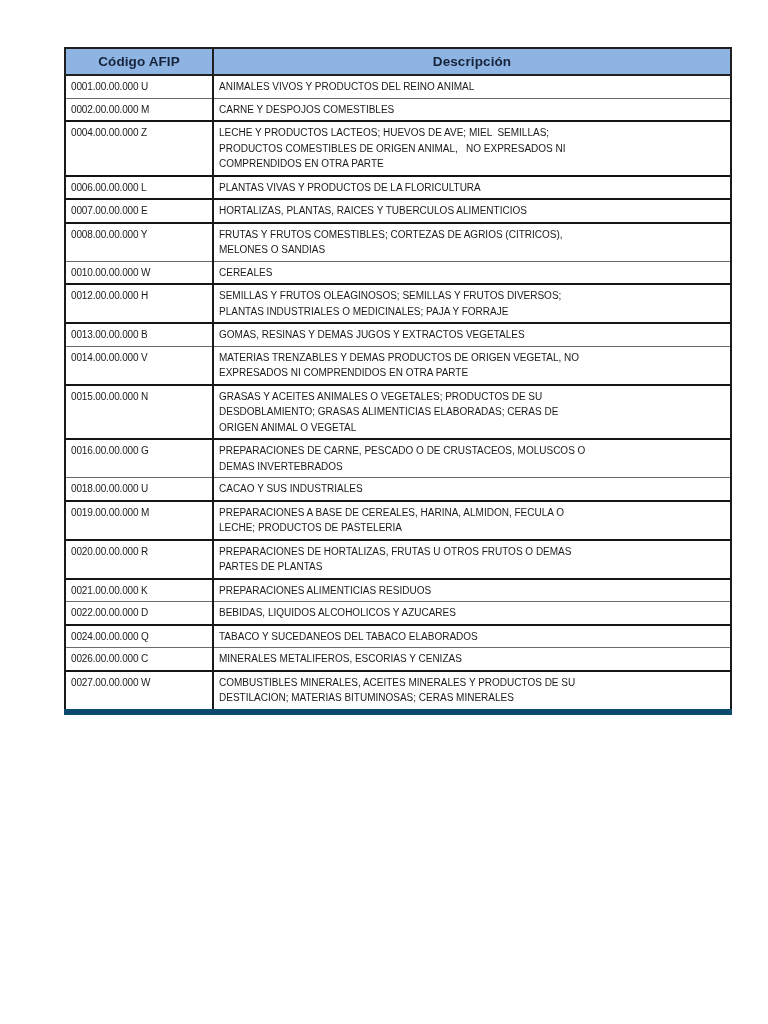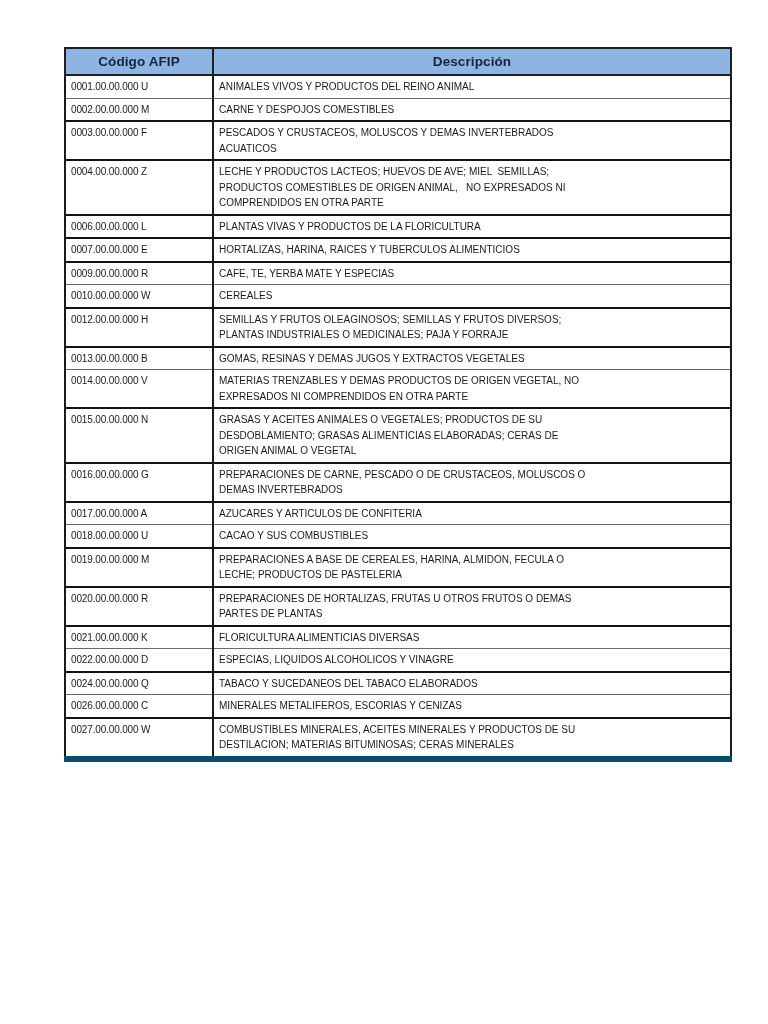--- a/index.html
+++ b/index.html
@@ -109,41 +109,37 @@
       <tbody id="table-body">
           <tr>
             <td class="code">0001.00.00.000 U</td>
             <td class="desc">ANIMALES VIVOS Y PRODUCTOS DEL REINO ANIMAL</td>
           </tr>
           <tr>
             <td class="code">0002.00.00.000 M</td>
             <td class="desc">CARNE Y DESPOJOS COMESTIBLES</td>
           </tr>
           <tr class="thick-top">
-            <td class="code">0003.00.00.000 F</td>
-            <td class="desc">PESCADOS Y CRUSTACEOS, MOLUSCOS Y DEMAS INVERTEBRADOS
-ACUATICOS</td>
-          </tr>
-          <tr class="thick-top">
             <td class="code">0004.00.00.000 Z</td>
             <td class="desc">LECHE Y PRODUCTOS LACTEOS; HUEVOS DE AVE; MIEL  SEMILLAS;
 PRODUCTOS COMESTIBLES DE ORIGEN ANIMAL,   NO EXPRESADOS NI
 COMPRENDIDOS EN OTRA PARTE</td>
           </tr>
           <tr class="thick-top">
             <td class="code">0006.00.00.000 L</td>
             <td class="desc">PLANTAS VIVAS Y PRODUCTOS DE LA FLORICULTURA</td>
           </tr>
           <tr class="thick-top">
             <td class="code">0007.00.00.000 E</td>
-            <td class="desc">HORTALIZAS, HARINA, RAICES Y TUBERCULOS ALIMENTICIOS</td>
-          </tr>
-          <tr class="thick-top">
-            <td class="code">0009.00.00.000 R</td>
-            <td class="desc">CAFE, TE, YERBA MATE Y ESPECIAS</td>
+            <td class="desc">HORTALIZAS, PLANTAS, RAICES Y TUBERCULOS ALIMENTICIOS</td>
+          </tr>
+          <tr class="thick-top">
+            <td class="code">0008.00.00.000 Y</td>
+            <td class="desc">FRUTAS Y FRUTOS COMESTIBLES; CORTEZAS DE AGRIOS (CITRICOS),
+MELONES O SANDIAS</td>
           </tr>
           <tr>
             <td class="code">0010.00.00.000 W</td>
             <td class="desc">CEREALES</td>
           </tr>
           <tr class="thick-top">
             <td class="code">0012.00.00.000 H</td>
             <td class="desc">SEMILLAS Y FRUTOS OLEAGINOSOS; SEMILLAS Y FRUTOS DIVERSOS;
 PLANTAS INDUSTRIALES O MEDICINALES; PAJA Y FORRAJE</td>
           </tr>
@@ -160,45 +156,41 @@
             <td class="code">0015.00.00.000 N</td>
             <td class="desc">GRASAS Y ACEITES ANIMALES O VEGETALES; PRODUCTOS DE SU
 DESDOBLAMIENTO; GRASAS ALIMENTICIAS ELABORADAS; CERAS DE
 ORIGEN ANIMAL O VEGETAL</td>
           </tr>
           <tr class="thick-top">
             <td class="code">0016.00.00.000 G</td>
             <td class="desc">PREPARACIONES DE CARNE, PESCADO O DE CRUSTACEOS, MOLUSCOS O
 DEMAS INVERTEBRADOS</td>
           </tr>
-          <tr class="thick-top">
-            <td class="code">0017.00.00.000 A</td>
-            <td class="desc">AZUCARES Y ARTICULOS DE CONFITERIA</td>
-          </tr>
           <tr>
             <td class="code">0018.00.00.000 U</td>
-            <td class="desc">CACAO Y SUS COMBUSTIBLES</td>
+            <td class="desc">CACAO Y SUS INDUSTRIALES</td>
           </tr>
           <tr class="thick-top">
             <td class="code">0019.00.00.000 M</td>
             <td class="desc">PREPARACIONES A BASE DE CEREALES, HARINA, ALMIDON, FECULA O
 LECHE; PRODUCTOS DE PASTELERIA</td>
           </tr>
           <tr class="thick-top">
             <td class="code">0020.00.00.000 R</td>
             <td class="desc">PREPARACIONES DE HORTALIZAS, FRUTAS U OTROS FRUTOS O DEMAS
 PARTES DE PLANTAS</td>
           </tr>
           <tr class="thick-top">
             <td class="code">0021.00.00.000 K</td>
-            <td class="desc">FLORICULTURA ALIMENTICIAS DIVERSAS</td>
+            <td class="desc">PREPARACIONES ALIMENTICIAS RESIDUOS</td>
           </tr>
           <tr>
             <td class="code">0022.00.00.000 D</td>
-            <td class="desc">ESPECIAS, LIQUIDOS ALCOHOLICOS Y VINAGRE</td>
+            <td class="desc">BEBIDAS, LIQUIDOS ALCOHOLICOS Y AZUCARES</td>
           </tr>
           <tr class="thick-top">
             <td class="code">0024.00.00.000 Q</td>
             <td class="desc">TABACO Y SUCEDANEOS DEL TABACO ELABORADOS</td>
           </tr>
           <tr>
             <td class="code">0026.00.00.000 C</td>
             <td class="desc">MINERALES METALIFEROS, ESCORIAS Y CENIZAS</td>
           </tr>
           <tr class="thick-top">

